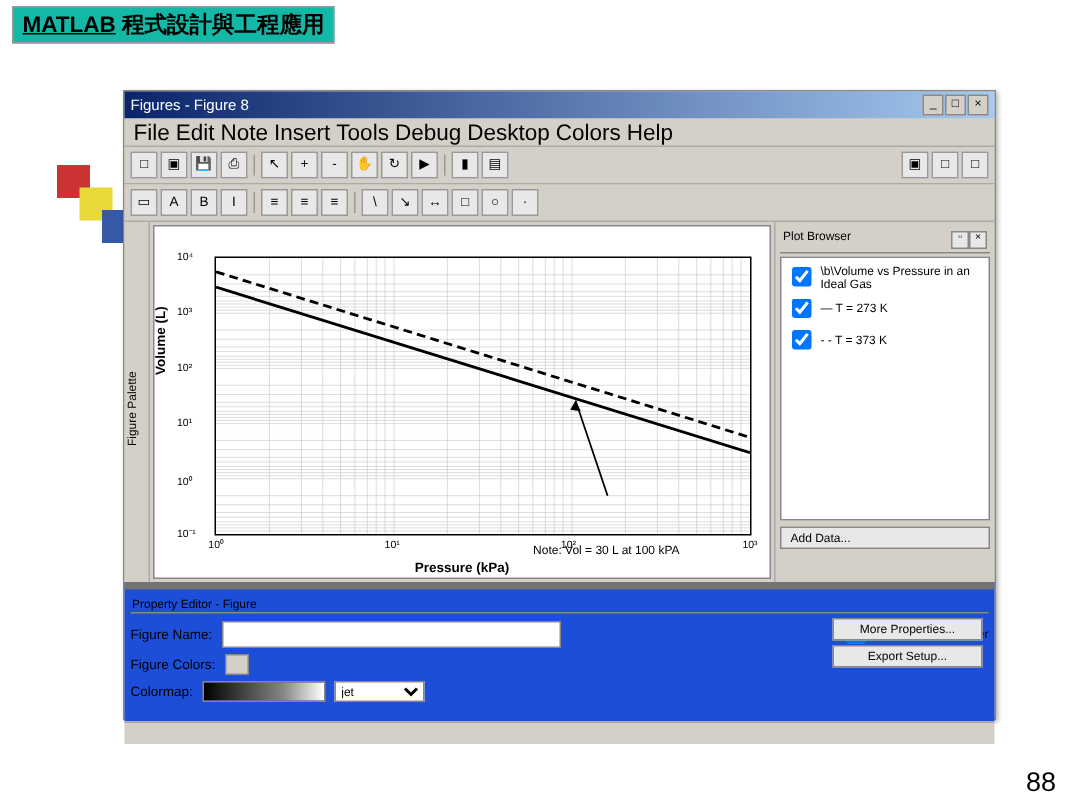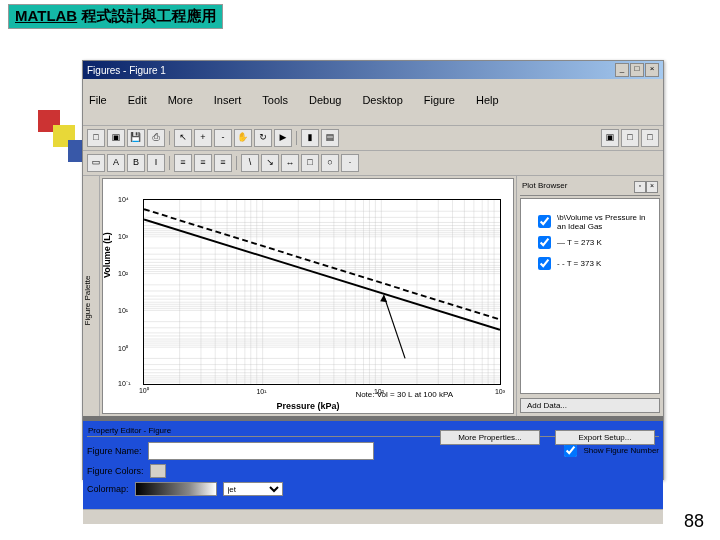--- a/index.html
+++ b/index.html
@@ -8,87 +8,87 @@
 .page-num{position:absolute;bottom:8px;right:16px;font-size:18px}
 .color-blocks{position:absolute;top:110px;left:38px}
 .color-blocks div{width:22px;height:22px;position:absolute}
 .cb1{background:#cc3333;top:0;left:0}
 .cb2{background:#e8d838;top:15px;left:15px}
 .cb3{background:#3858a8;top:30px;left:30px}
 .app-window{position:absolute;top:60px;left:82px;width:580px;height:418px;background:#d4d0c8;border:1px solid #888;box-shadow:1px 1px 3px rgba(0,0,0,0.3)}
 .titlebar{height:16px;background:linear-gradient(to right,#0a246a,#a6caf0);color:#fff;font-size:10px;padding:1px 4px;display:flex;justify-content:space-between;align-items:center}
 .titlebar-btns{display:flex;gap:1px}
 .titlebar-btn{width:12px;height:12px;background:#d4d0c8;border:1px solid #888;font-size:8px;text-align:center;line-height:10px;color:#000}
-.menubar{height:16px;background:#d4d0c8;display:flex;gap:21px;padding:15px 6px;font-size:11px;border-bottom:1px solid #aaa}
+.menubar{height:16px;background:#d4d0c8;display:flex;gap:4px;padding:1px 6px;font-size:15px;border-bottom:1px solid #aaa}
 .menubar span{cursor:default}
 .toolbar{height:20px;background:#d4d0c8;display:flex;gap:2px;padding:2px 4px;border-bottom:1px solid #aaa;align-items:center}
 .tb-btn{width:16px;height:16px;border:1px solid #999;background:#e8e8e8;font-size:9px;text-align:center;line-height:14px}
 .tb-sep{width:1px;height:14px;background:#999;margin:0 2px}
 .content{display:flex;height:240px}
 .left-tab{width:16px;background:#d4d0c8;border-right:1px solid #aaa;position:relative}
 .left-tab-label{transform:rotate(-90deg);transform-origin:center;position:absolute;top:50%;left:-20px;font-size:8px;white-space:nowrap}
 .plot-area{flex:1;background:#fff;position:relative;border:1px solid #888;margin:2px}
 .right-panel{width:140px;background:#d4d0c8;border-left:1px solid #aaa;padding:3px;font-size:8px}
 .panel-title{font-size:8px;border-bottom:1px solid #888;padding:2px;display:flex;justify-content:space-between}
 .mini-btn{width:10px;height:10px;border:1px solid #888;background:#e8e8e8;font-size:7px;text-align:center;line-height:8px;display:inline-block}
-.pb-list{background:#fff;border:1px solid #888;height:170px;padding:12px;margin-top:2px}
+.pb-list{background:#fff;border:1px solid #888;height:170px;padding:2px;margin-top:2px}
 .pb-item{display:flex;align-items:center;gap:3px;font-size:8px;padding:1px}
 .add-data-btn{margin-top:4px;padding:2px 6px;border:1px solid #888;background:#e8e8e8;font-size:8px}
 .chart-title{text-align:center;font-weight:bold;font-size:10px;padding:3px}
 .chart-body{position:absolute;top:20px;left:40px;right:12px;bottom:28px;border:1px solid #000}
 .ylabel{position:absolute;left:4px;top:50%;transform:rotate(-90deg) translateX(50%);transform-origin:left center;font-weight:bold;font-size:9px}
 .xlabel{position:absolute;bottom:2px;left:50%;transform:translateX(-50%);font-weight:bold;font-size:9px}
 .annot{position:absolute;bottom:14px;right:60px;font-size:8px}
 .legend-box{position:absolute;top:4px;right:4px;border:1px solid #000;background:#fff;padding:2px 4px;font-size:8px}
 .legend-line{display:inline-block;width:18px;border-top:1.5px solid #000;vertical-align:middle;margin-right:3px}
 .legend-dash{display:inline-block;width:18px;border-top:1.5px dashed #000;vertical-align:middle;margin-right:3px}
 .ytick{position:absolute;left:-26px;font-size:7px}
 .xtick{position:absolute;bottom:-11px;font-size:7px;transform:translateX(-50%)}
 .prop-editor{height:80px;background:#1d4ed8;border-top:5px solid #737373;padding:4px;font-size:9px}
 .pe-title{font-size:8px;border-bottom:1px solid #888;padding:1px}
 .pe-row{display:flex;align-items:center;gap:6px;margin-top:4px}
 .pe-input{border:1px solid #888;background:#fff;height:14px;width:220px}
 .pe-select{border:1px solid #888;background:#fff;height:14px;width:60px;font-size:8px}
 .colormap-preview{width:80px;height:12px;background:linear-gradient(to right,#000,#444,#888,#fff);border:1px solid #888}
 .color-sw{width:14px;height:12px;background:#d4d0c8;border:1px solid #888}
-.pe-right-btns{position:absolute;right:8px;bottom:34px;display:flex;gap:15px}
+.pe-right-btns{position:absolute;right:8px;bottom:34px;display:flex;flex-direction:column;gap:3px}
 .pe-btn{padding:2px 6px;border:1px solid #888;background:#e8e8e8;font-size:8px;width:86px;text-align:center}
 .chk{display:flex;align-items:center;gap:3px;font-size:8px}
 .statusbar{height:14px;background:#d4d0c8;border-top:1px solid #aaa}
 </style>
 </head>
 <body>
 
 <div class="slide-title"><u>MATLAB</u><span> 程式設計與工程應用</span></div>
 <div class="page-num">88</div>
 
 <div class="color-blocks">
   <div class="cb1"></div>
     <div class="cb2"></div>
     <div class="cb3"></div>
 </div>
 
 <div class="app-window">
   <div class="titlebar">
-    <span>Figures - Figure 1</span>
+    <span>Figures - Figure 8</span>
     <div class="titlebar-btns">
       <div class="titlebar-btn">_</div>
       <div class="titlebar-btn">□</div>
       <div class="titlebar-btn">×</div>
     </div>
   </div>
   <div class="menubar">
     <span>File</span>
     <span>Edit</span>
-    <span>More</span>
+    <span>Note</span>
     <span>Insert</span>
     <span>Tools</span>
     <span>Debug</span>
     <span>Desktop</span>
-    <span>Figure</span>
+    <span>Colors</span>
     <span>Help</span>
   </div>
   <div class="toolbar">
     <div class="tb-btn">□</div>
     <div class="tb-btn">▣</div>
     <div class="tb-btn">💾</div>
     <div class="tb-btn">⎙</div>
     <div class="tb-sep"></div>
     <div class="tb-btn">↖</div>
     <div class="tb-btn">+</div>

